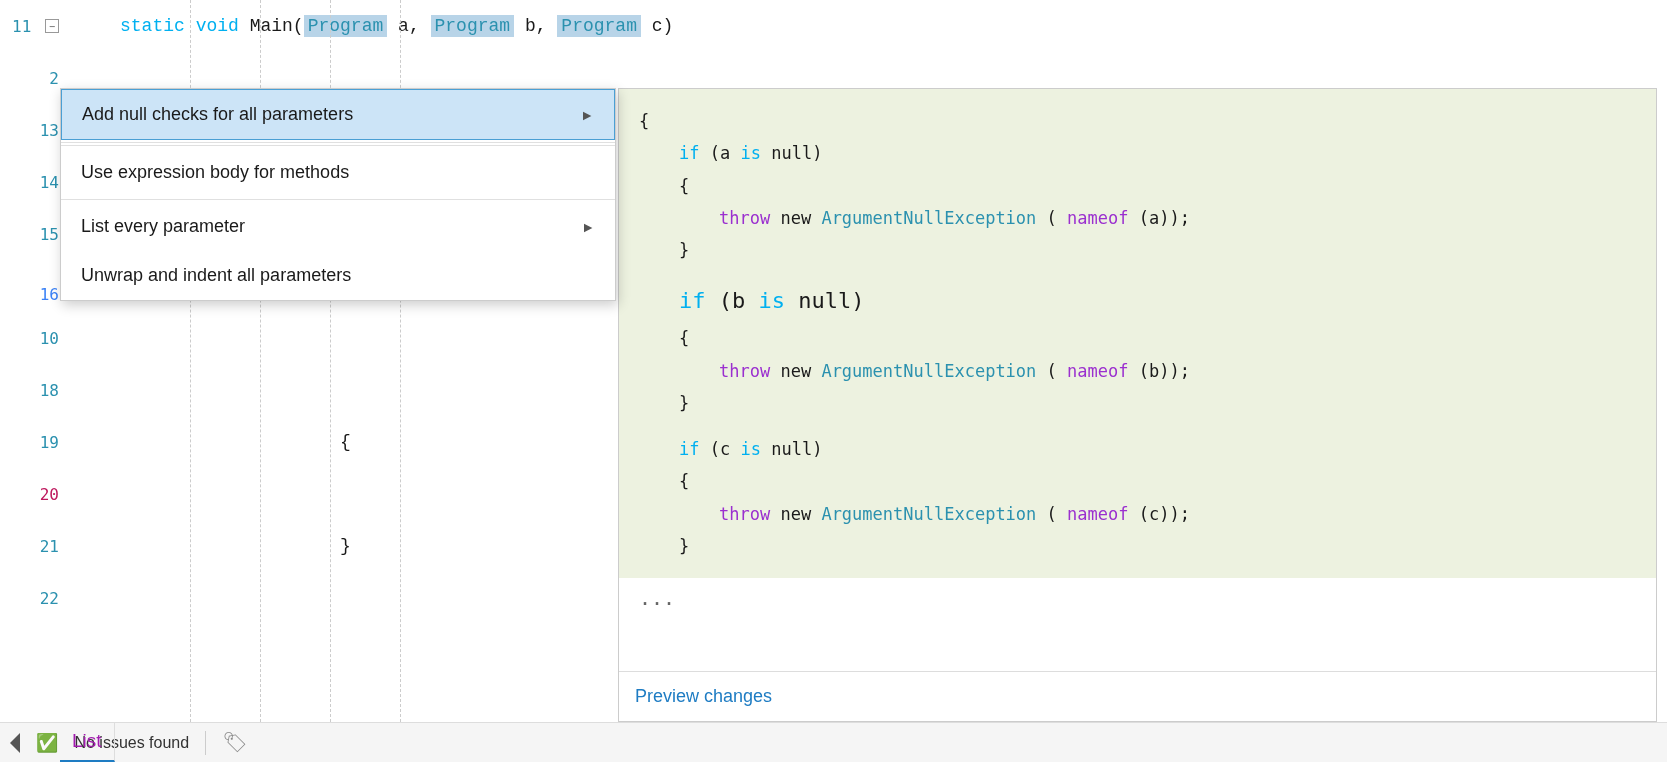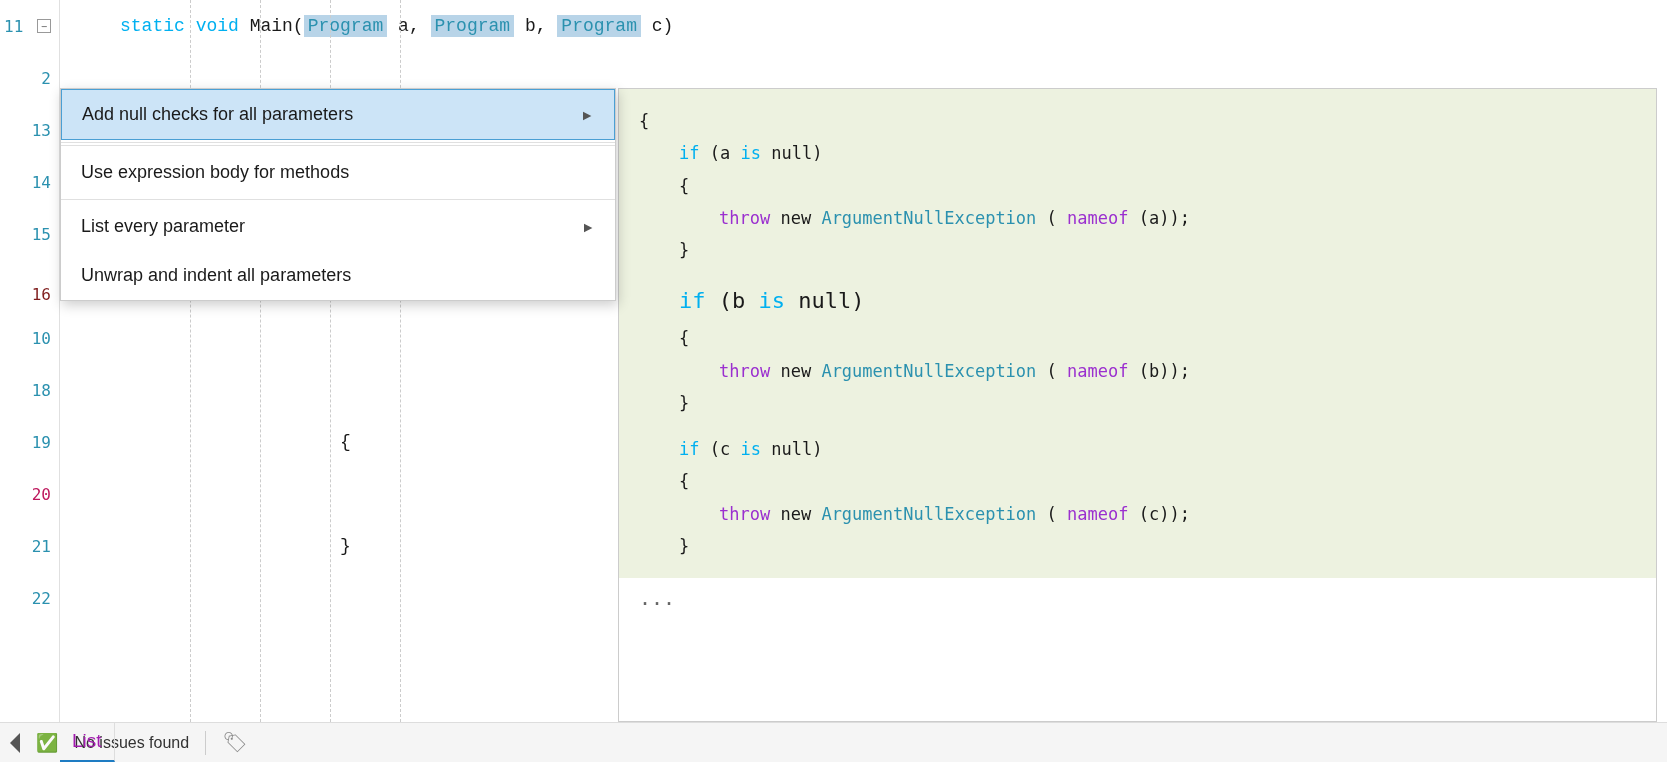--- a/index.html
+++ b/index.html
@@ -15,21 +15,21 @@
     
     .editor-area {
       position: absolute;
       top: 0; left: 0; right: 0; bottom: 0;
       background: #fff;
     }
 
     
     .line-numbers {
       position: absolute;
-      left: 0;
+      left: 8px;
       top: 0;
       width: 60px;
       height: 100%;
       background: #fff;
       border-right: 1px solid #e0e0e0;
     }
 
     .line-row {
       display: flex;
       align-items: center;
@@ -234,21 +234,21 @@
     <div class="line-row">
         <span style="color:#2b91af;">13</span>
       </div>
     <div class="line-row">
         <span style="color:#2b91af;">14</span>
       </div>
     <div class="line-row">
         <span style="color:#2b91af;">15</span>
       </div>
     <div class="line-row">
-        <span style="color:#7f1d1d;margin-top:16px;">16</span>
+        <span style="color:#3b82f6;margin-top:16px;">16</span>
       </div>
     <div class="line-row">
         <span style="color:#2b91af;">10</span>
       </div>
     <div class="line-row">
         <span style="color:#2b91af;">18</span>
       </div>
     <div class="line-row">
         <span style="color:#2b91af;">19</span>
       </div>
@@ -381,20 +381,23 @@
         <span style="color:#2b91af;">ArgumentNullException</span>
         <span style="color:#1a1a1a;">(</span>
         <span style="color:#9b30cf;">nameof</span>
         <span style="color:#1a1a1a;">(c));</span>
       </div>
       <div style="font-family:'Consolas',monospace; font-size:17px; line-height:1.9; padding-left:40px; color:#1a1a1a;">}</div>
     </div>
 
     <div style="padding: 8px 20px; font-size:20px; color:#666; font-family:'Consolas',monospace;">...</div>
 
+    <div class="preview-footer">
+      <span class="preview-footer-link">Preview changes</span>
+    </div>
   </div>
 
   <div class="status-bar">
     <div class="status-arrow"></div>
     <span class="status-check">✅</span>
     <span class="status-text">No issues found</span>
     <div class="status-divider"></div>
     <span class="tag-icon">🏷</span>
 
     <div style="position:absolute; left:60px; bottom:0; height:40px; display:flex; align-items:center; padding: 0 12px; border-right:1px solid #ddd; border-bottom: 2px solid #1e7cc3;">

